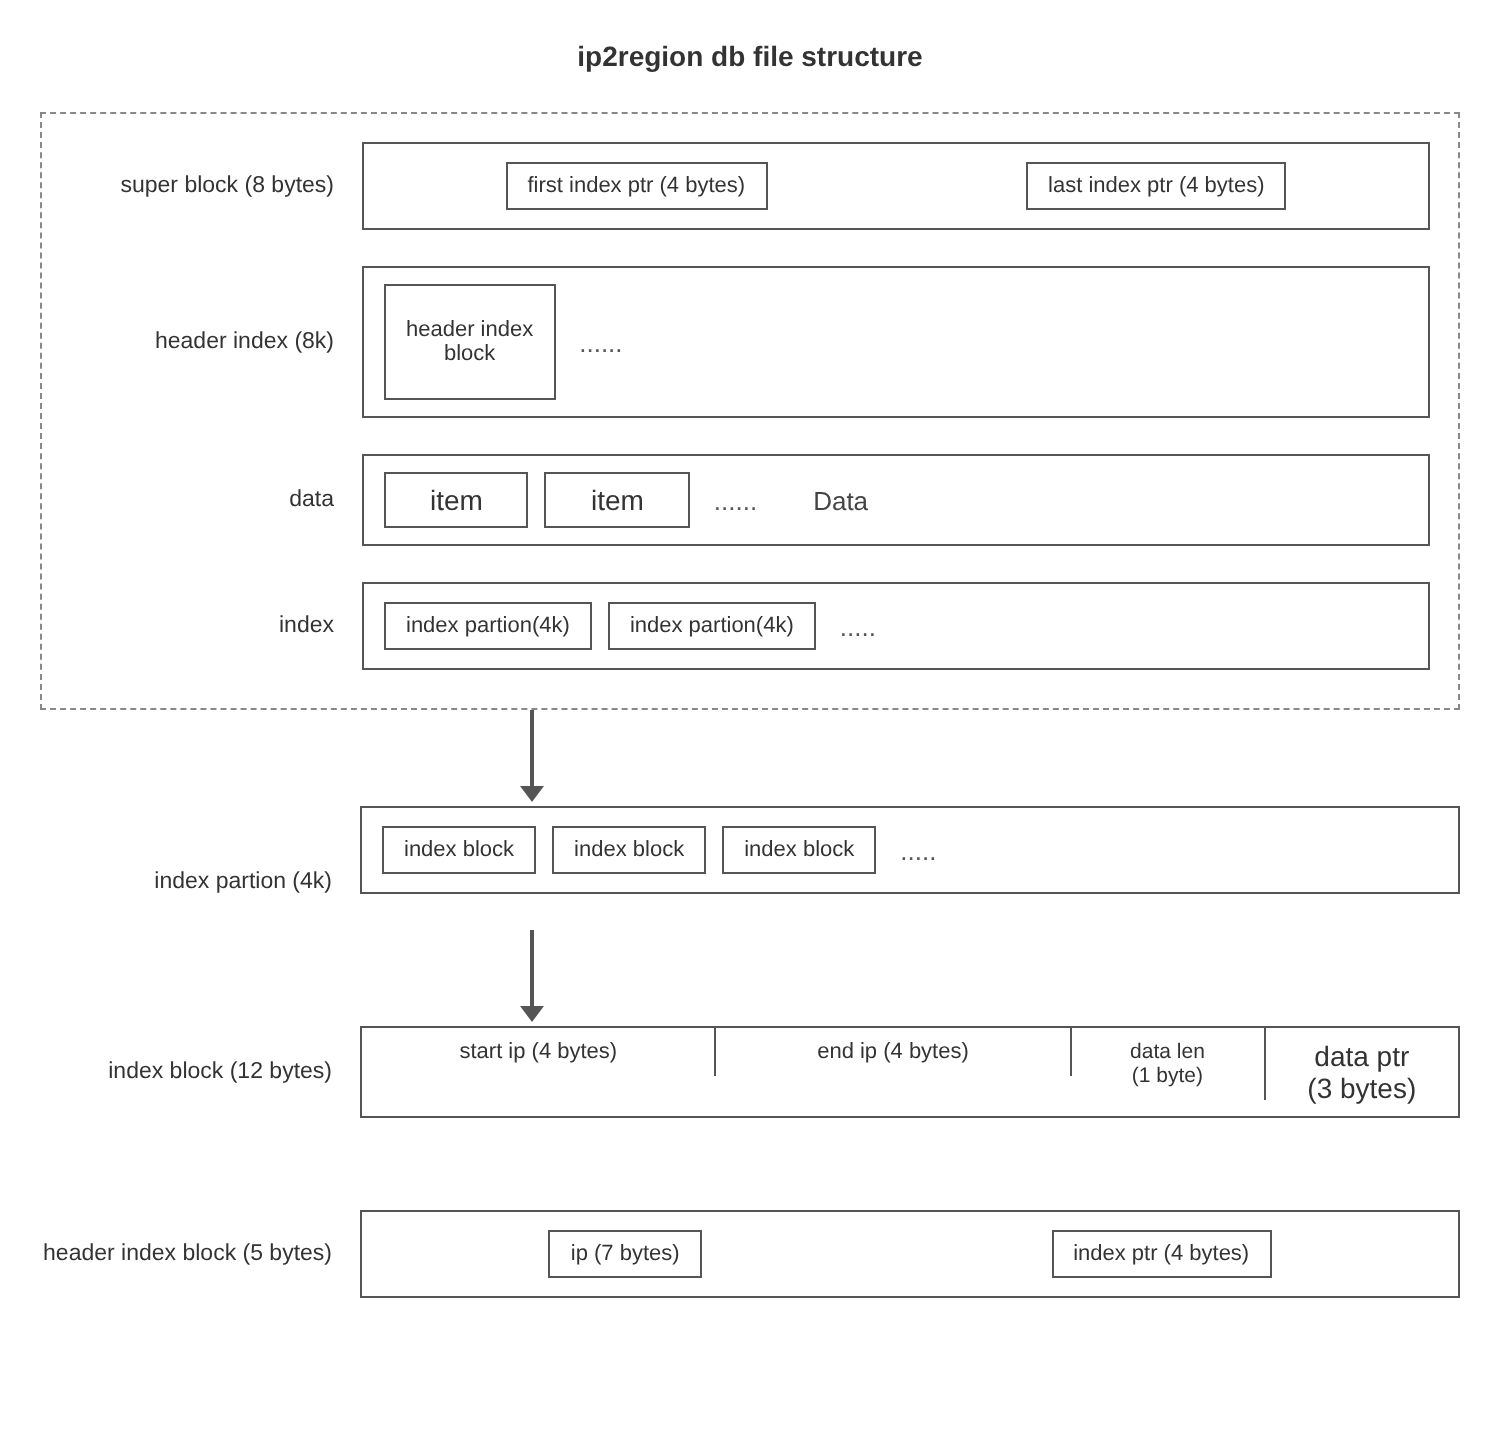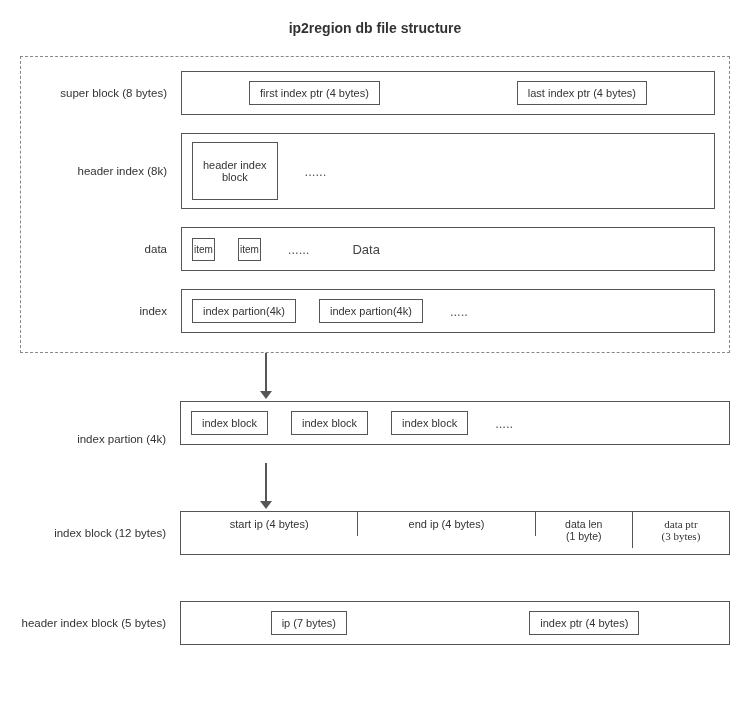--- a/index.html
+++ b/index.html
@@ -37,37 +37,37 @@
       font-size: 11.5px;
       color: #333;
       flex-shrink: 0;
     }
     .row-content {
       flex: 1;
       border: 1.5px solid #555;
       padding: 8px 10px;
       display: flex;
       align-items: center;
-      gap: 23px;
+      gap: 8px;
       min-height: 44px;
       position: relative;
     }
     .inner-box {
       border: 1.5px solid #555;
       padding: 5px 10px;
       text-align: center;
       font-size: 11px;
       background: #fff;
       white-space: nowrap;
     }
     .inner-box-small {
       border: 1.5px solid #555;
-      padding: 5px 1px;
-      text-align: center;
-      font-size: 10px;
+      padding: 5px 22px;
+      text-align: center;
+      font-size: 14px;
       background: #fff;
     }
     .dots {
       font-size: 13px;
       color: #555;
       margin-left: 4px;
     }
     .data-label {
       font-size: 13px;
       color: #444;
@@ -184,21 +184,21 @@
 
     <div class="row" style="margin-top:2px;">
       <div class="row-label">
         <span>index block (12 bytes)</span>
       </div>
       <div class="row-content-4cell">
         <div class="cell" style="flex:3;">start ip (4 bytes)</div>
         <div class="cell" style="flex:3;">end ip (4 bytes)</div>
         <div class="cell" style="flex:1.5; white-space:pre-line; font-size:10.5px;">data len
 (1 byte)</div>
-        <div class="cell" style="flex:1.5; white-space:pre-line; font-size:11px;font-family:Liberation Serif, serif;">data ptr
+        <div class="cell" style="flex:1.5; white-space:pre-line; font-size:14px;">data ptr
 (3 bytes)</div>
       </div>
     </div>
 
     <div style="height: 28px;"></div>
 
     <div class="row" style="margin-bottom:0;">
       <div class="row-label">
         <span>header index block (5 bytes)</span>
       </div>

